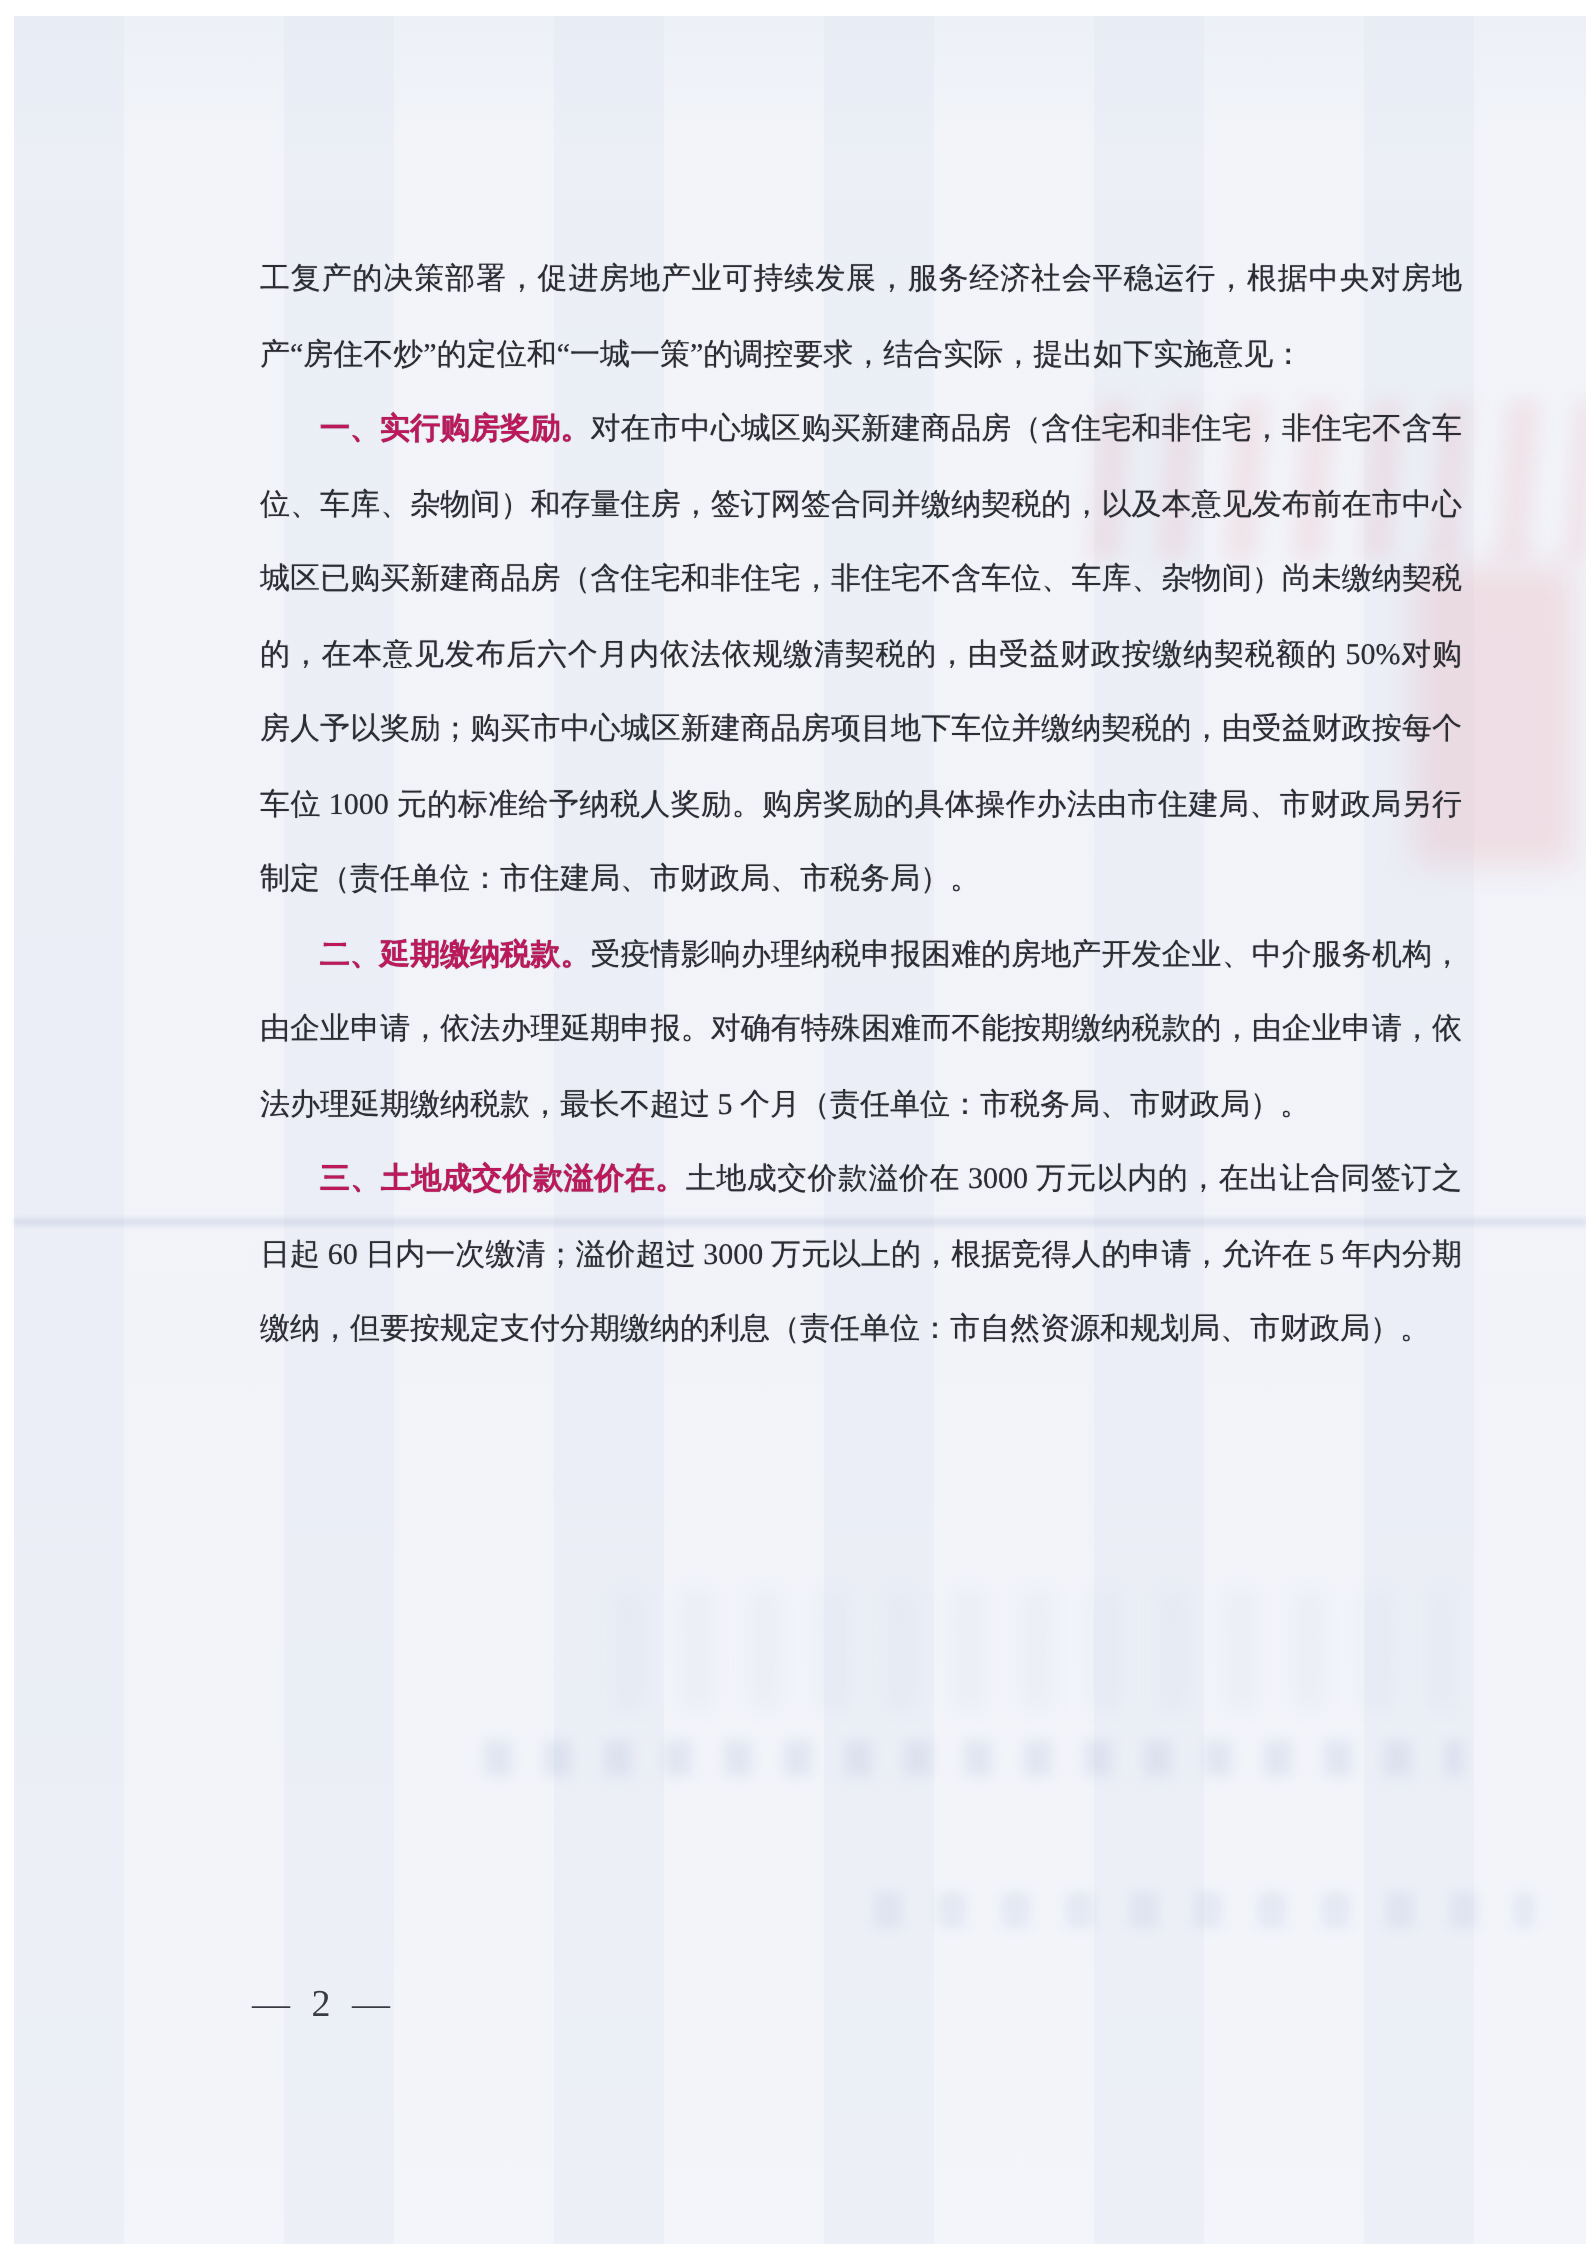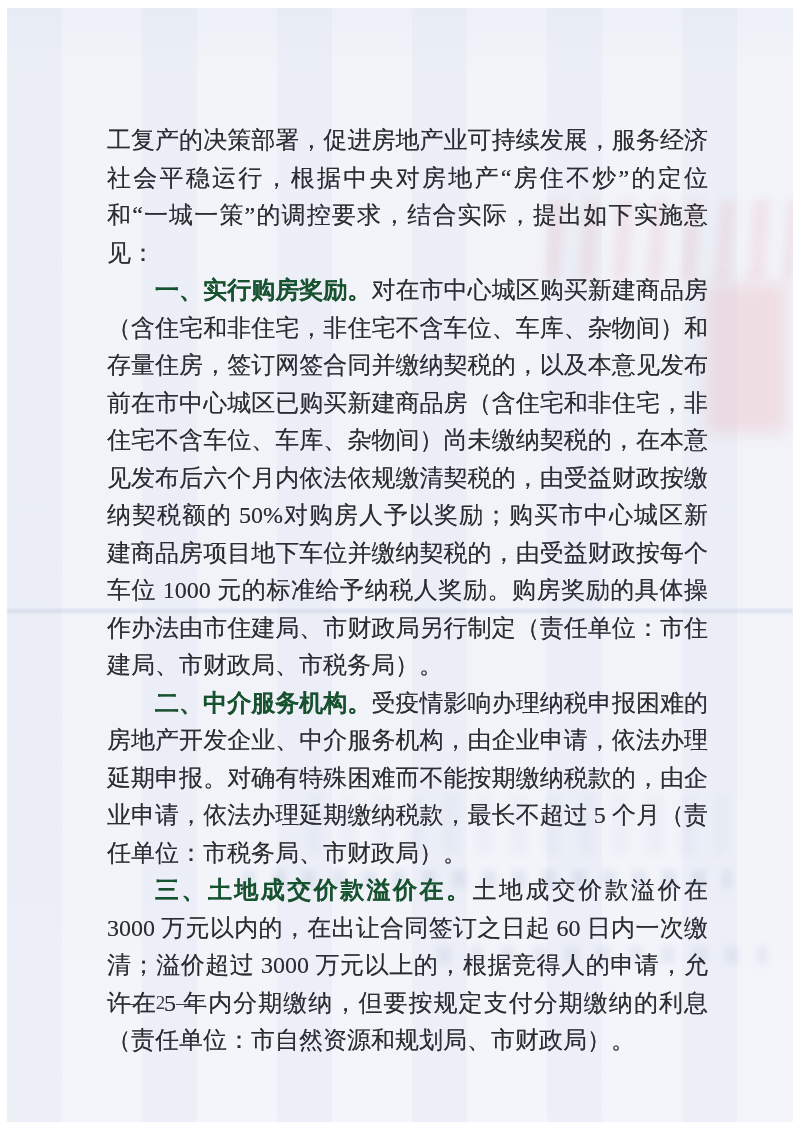--- a/index.html
+++ b/index.html
@@ -64,31 +64,31 @@
   .ghost-blue-c {
     left: 300px; top: 787px; width: 420px; height: 60px;
     background: repeating-linear-gradient(90deg,
       rgba(168,180,214,0.22) 0 15px, rgba(168,180,214,0.0) 15px 34px);
     filter: blur(5px);
     opacity: 0.4;
   }
   
   .text-block {
     position: absolute;
-    left: 107px; top: 122px;
+    left: 130px; top: 122px;
     width: 601px;
-    font-size: 24px;
+    font-size: 15px;
     line-height: 37.5px;
     color: #2c2c33;
     text-align: justify;
     text-shadow: 0 0 0.5px rgba(44,44,51,0.55);
   }
   .text-block p { text-align: justify; }
   .text-block p.indent { text-indent: 2em; }
-  .lead { font-weight: bold; color: #14532d; }
+  .lead { font-weight: bold; color: #be185d; }
   .page-number {
     position: absolute;
     left: 126px; top: 992px;
     font-size: 19px;
     letter-spacing: 3px;
     color: #3a3b44;
   }
 </style>
 </head>
 <body>
@@ -99,18 +99,18 @@
     <div class="ghost ghost-red-title"></div>
     <div class="ghost ghost-red-band"></div>
     <div class="ghost ghost-blue-c"></div>
     <div class="ghost ghost-blue-a"></div>
     <div class="ghost ghost-blue-b"></div>
   </div>
 
   <div class="text-block">
     <p><span class="lead"></span><span>工复产的决策部署，促进房地产业可持续发展，服务经济社会平稳运行，根据中央对房地产“房住不炒”的定位和“一城一策”的调控要求，结合实际，提出如下实施意见：</span></p>
     <p class="indent"><span class="lead">一、实行购房奖励。</span><span>对在市中心城区购买新建商品房（含住宅和非住宅，非住宅不含车位、车库、杂物间）和存量住房，签订网签合同并缴纳契税的，以及本意见发布前在市中心城区已购买新建商品房（含住宅和非住宅，非住宅不含车位、车库、杂物间）尚未缴纳契税的，在本意见发布后六个月内依法依规缴清契税的，由受益财政按缴纳契税额的 50%对购房人予以奖励；购买市中心城区新建商品房项目地下车位并缴纳契税的，由受益财政按每个车位 1000 元的标准给予纳税人奖励。购房奖励的具体操作办法由市住建局、市财政局另行制定（责任单位：市住建局、市财政局、市税务局）。</span></p>
-    <p class="indent"><span class="lead">二、中介服务机构。</span><span>受疫情影响办理纳税申报困难的房地产开发企业、中介服务机构，由企业申请，依法办理延期申报。对确有特殊困难而不能按期缴纳税款的，由企业申请，依法办理延期缴纳税款，最长不超过 5 个月（责任单位：市税务局、市财政局）。</span></p>
+    <p class="indent"><span class="lead">二、延期缴纳税款。</span><span>受疫情影响办理纳税申报困难的房地产开发企业、中介服务机构，由企业申请，依法办理延期申报。对确有特殊困难而不能按期缴纳税款的，由企业申请，依法办理延期缴纳税款，最长不超过 5 个月（责任单位：市税务局、市财政局）。</span></p>
     <p class="indent"><span class="lead">三、土地成交价款溢价在。</span><span>土地成交价款溢价在 3000 万元以内的，在出让合同签订之日起 60 日内一次缴清；溢价超过 3000 万元以上的，根据竞得人的申请，允许在 5 年内分期缴纳，但要按规定支付分期缴纳的利息（责任单位：市自然资源和规划局、市财政局）。</span></p>
   </div>
 
   <div class="page-number">— 2 —</div>
 </div>
 
 </body></html>

